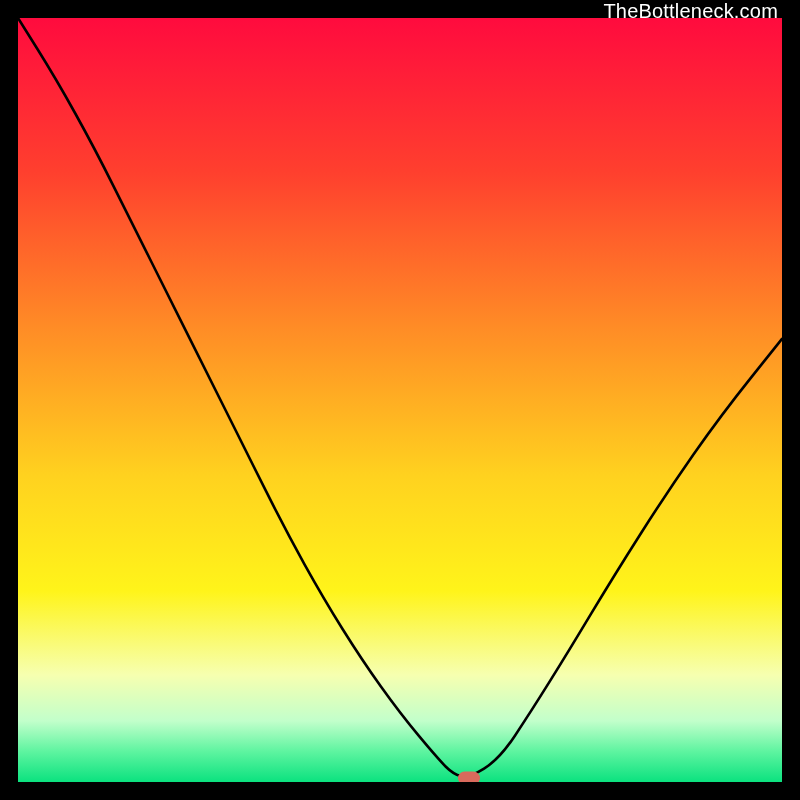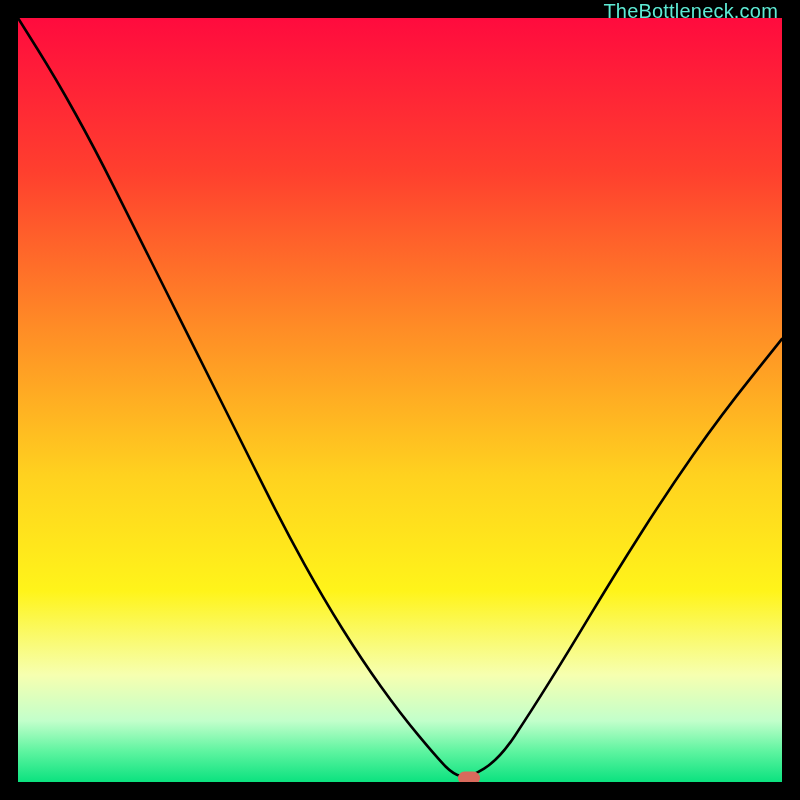--- a/index.html
+++ b/index.html
@@ -32,21 +32,21 @@
   .curve-svg {
     position: absolute;
     inset: 0;
     width: 100%;
     height: 100%;
   }
   .watermark {
     position: absolute;
     top: 0px;
     right: 22px;
-    color: #5eead4;
+    color: #ffffff;
     font-size: 20px;
     font-weight: 500;
     letter-spacing: 0.2px;
     user-select: none;
   }
   .marker {
     position: absolute;
     width: 22px;
     height: 13px;
     background: #d96a5c;

